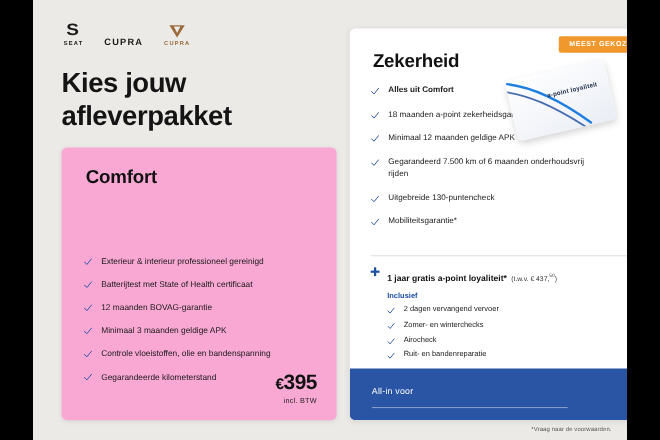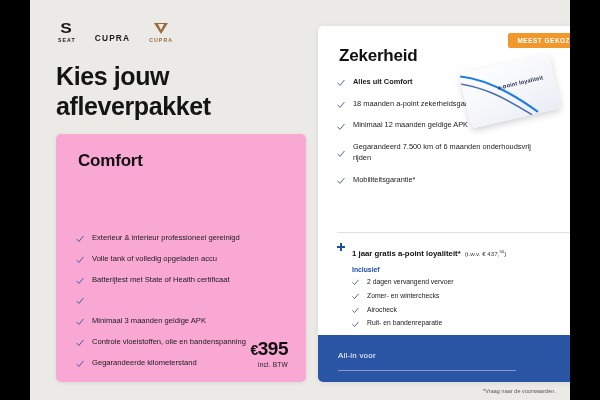--- a/index.html
+++ b/index.html
@@ -45,21 +45,21 @@
   
   .card-comfort{
     position:absolute;left:26px;top:134px;width:250px;height:248px;
     background:#f9a8d4;border-radius:5px;box-shadow:0 1px 5px rgba(0,0,0,.07);
     padding:0;box-sizing:border-box;
   }
   .card-comfort .ctitle{
     position:absolute;left:22px;top:17px;font-size:17px;font-weight:700;color:#111;letter-spacing:-0.2px;
   }
   .list{position:absolute;left:20px;top:50px;width:214px;margin-top:48px;}
-  .li{display:flex;gap:8px;margin-bottom:10px;align-items:center;}
+  .li{display:flex;gap:8px;margin-bottom:10px;align-items:flex-start;}
   .tick{flex:0 0 auto;width:8px;height:8px;margin-top:2px;}
   .tick svg{display:block;}
   .li-txt{font-size:7.6px;line-height:1.45;color:#1a1a1a;}
 
   .price-block{position:absolute;right:18px;bottom:14px;text-align:right;}
   .price{font-size:19px;font-weight:700;color:#111;letter-spacing:-0.5px;line-height:1;margin-left:29px;}
   .price .cur{font-size:14px;font-weight:600;}
   .price-sub{font-size:6.6px;color:#222;margin-top:3px;letter-spacing:.2px;}
 
   
@@ -157,36 +157,29 @@
             </svg>
           </span>
         <span class="li-txt">Exterieur &amp; interieur professioneel gereinigd</span>
       </div>
       <div class="li">
         <span class="tick">
             <svg width="8" height="8" viewBox="0 0 10 10">
               <path d="M1 5.2 L3.7 8 L9 1.6" fill="none" stroke="#2a55a5" stroke-width="1.1" stroke-linecap="round" stroke-linejoin="round"></path>
             </svg>
           </span>
-        <span class="li-txt">Volle tank of volledig opgeladen accu</span>
-      </div>
-      <div class="li">
-        <span class="tick">
-            <svg width="8" height="8" viewBox="0 0 10 10">
-              <path d="M1 5.2 L3.7 8 L9 1.6" fill="none" stroke="#2a55a5" stroke-width="1.1" stroke-linecap="round" stroke-linejoin="round"></path>
-            </svg>
-          </span>
         <span class="li-txt">Batterijtest met State of Health certificaat</span>
       </div>
       <div class="li">
         <span class="tick">
             <svg width="8" height="8" viewBox="0 0 10 10">
               <path d="M1 5.2 L3.7 8 L9 1.6" fill="none" stroke="#2a55a5" stroke-width="1.1" stroke-linecap="round" stroke-linejoin="round"></path>
             </svg>
           </span>
+        <span class="li-txt">12 maanden BOVAG-garantie</span>
       </div>
       <div class="li">
         <span class="tick">
             <svg width="8" height="8" viewBox="0 0 10 10">
               <path d="M1 5.2 L3.7 8 L9 1.6" fill="none" stroke="#2a55a5" stroke-width="1.1" stroke-linecap="round" stroke-linejoin="round"></path>
             </svg>
           </span>
         <span class="li-txt">Minimaal 3 maanden geldige APK</span>
       </div>
       <div class="li">
@@ -241,20 +234,28 @@
           </span>
         <span class="li-txt">Minimaal 12 maanden geldige APK</span>
       </div>
       <div class="li">
         <span class="tick">
             <svg width="8" height="8" viewBox="0 0 10 10">
               <path d="M1 5.2 L3.7 8 L9 1.6" fill="none" stroke="#2a55a5" stroke-width="1.1" stroke-linecap="round" stroke-linejoin="round"></path>
             </svg>
           </span>
         <span class="li-txt">Gegarandeerd 7.500 km of 6 maanden onderhoudsvrij rijden</span>
+      </div>
+      <div class="li">
+        <span class="tick">
+            <svg width="8" height="8" viewBox="0 0 10 10">
+              <path d="M1 5.2 L3.7 8 L9 1.6" fill="none" stroke="#2a55a5" stroke-width="1.1" stroke-linecap="round" stroke-linejoin="round"></path>
+            </svg>
+          </span>
+        <span class="li-txt">Uitgebreide 130-puntencheck</span>
       </div>
       <div class="li">
         <span class="tick">
             <svg width="8" height="8" viewBox="0 0 10 10">
               <path d="M1 5.2 L3.7 8 L9 1.6" fill="none" stroke="#2a55a5" stroke-width="1.1" stroke-linecap="round" stroke-linejoin="round"></path>
             </svg>
           </span>
         <span class="li-txt">Mobiliteitsgarantie*</span>
       </div>
     </div>

